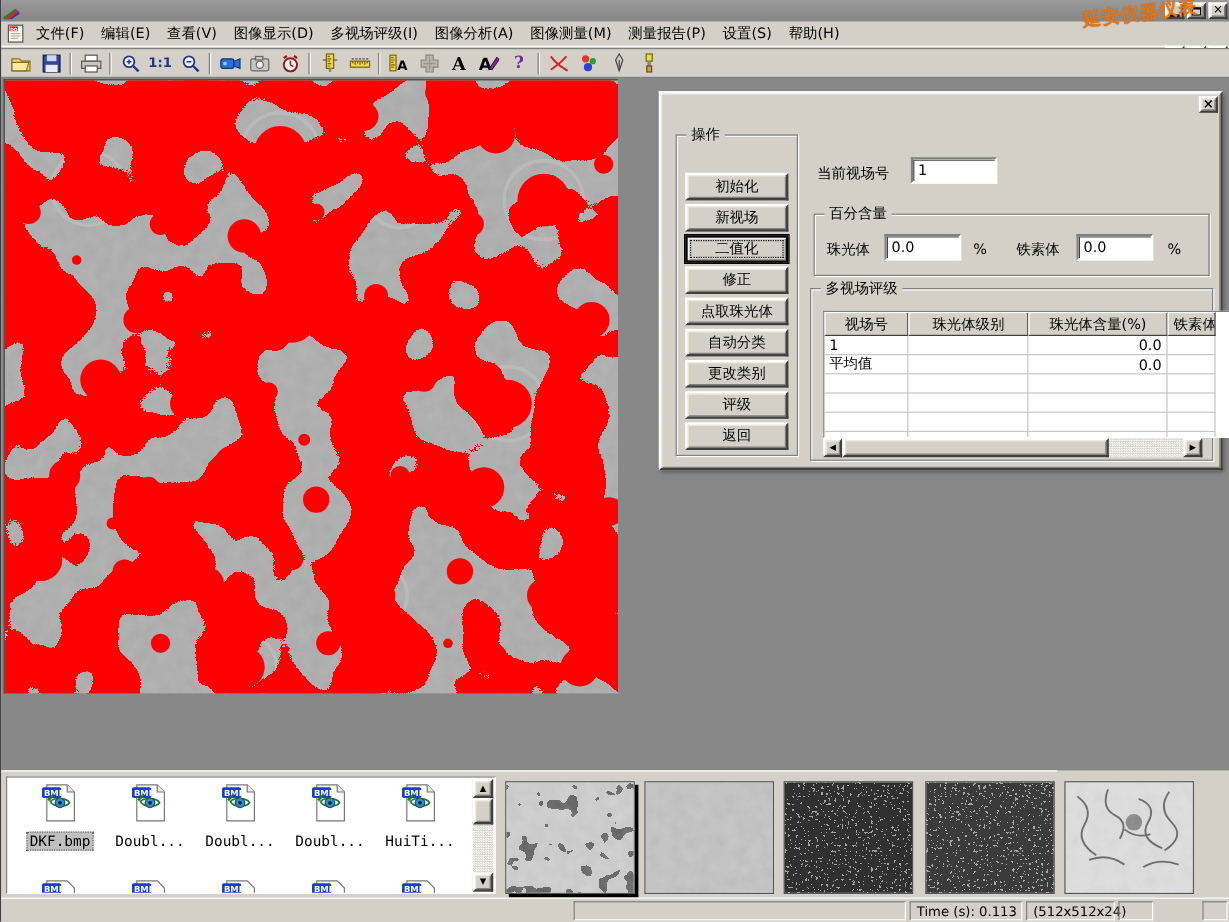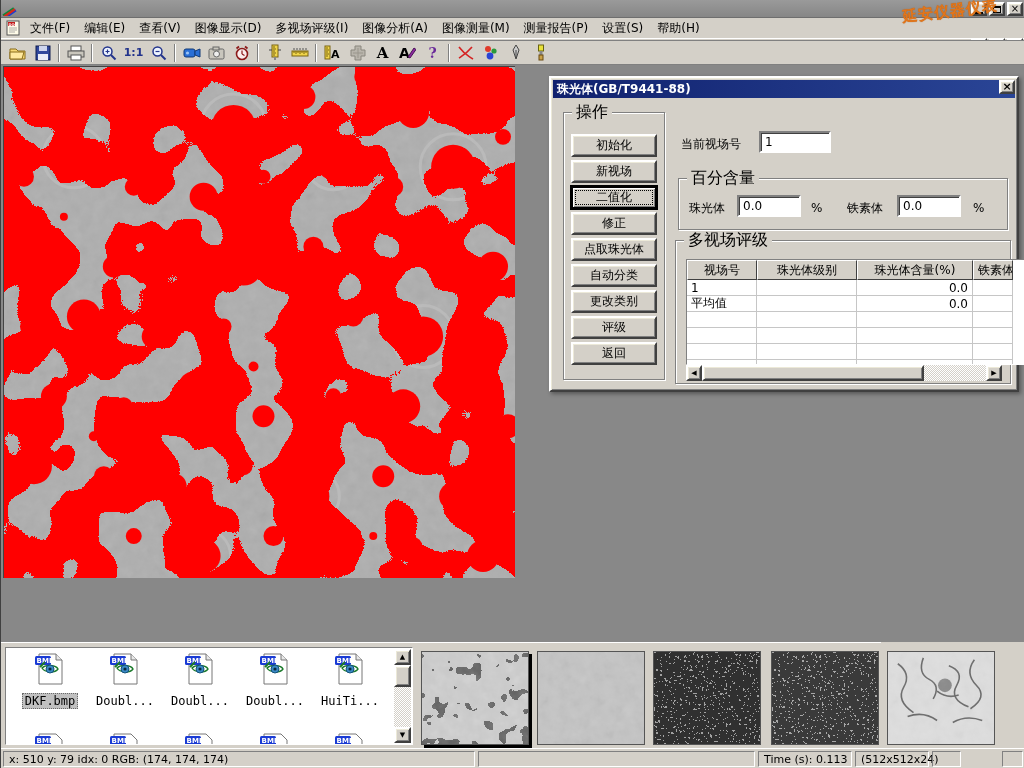--- a/index.html
+++ b/index.html
@@ -4,21 +4,21 @@
 <style>
   * { margin:0; padding:0; box-sizing:border-box; font-family:"DejaVu Sans", sans-serif; }
   html,body { width:1024px; height:768px; overflow:hidden; background:#d4d0c8; }
   #win { position:absolute; left:0; top:0; width:1024px; height:768px; background:#d4d0c8; border-left:1px solid #404040; }
   .sunken { border:1px solid; border-color:#808080 #ffffff #ffffff #808080; }
   .field { background:#ffffff; border:2px solid; border-color:#808080 #ffffff #ffffff #808080; box-shadow: inset 1px 1px 0 #404040; }
   .btn { border:2px solid; border-color:#ffffff #404040 #404040 #ffffff; background:#d4d0c8; box-shadow: inset 1px 1px 0 #ece9d8, inset -1px -1px 0 #808080;
          font-size:12px; color:#000; display:flex; align-items:center; justify-content:center; cursor:default; }
   .btn.focused { border-color:#000; outline:1px dotted #000; outline-offset:-5px; box-shadow: inset 1px 1px 0 #ffffff, inset -1px -1px 0 #808080, 0 0 0 1px #000; }
   .groupbox { position:absolute; border:1px solid #808080; box-shadow: inset 1px 1px 0 #ffffff, 1px 1px 0 #ffffff; }
-  .grouplabel { position:absolute; top:-8px; left:8px; background:#d4d0c8; padding:0 4px; font-size:16px; line-height:14px; }
+  .grouplabel { position:absolute; top:-8px; left:8px; background:#d4d0c8; padding:0 4px; font-size:12px; line-height:14px; }
 
   
   #titlebar { position:absolute; left:0; top:0; width:1024px; height:18px;
               background:linear-gradient(#9a9a9a,#868686); display:flex; align-items:center; border-bottom:1px solid #6e6e6e; }
   #titlebar .ttext { font-size:12px; font-weight:bold; color:#000; margin-left:4px; white-space:nowrap; }
   .winbtns { position:absolute; right:2px; top:2px; display:flex; gap:2px; }
   .wbtn { width:16px; height:14px; font-size:10px; line-height:12px; text-align:center; display:flex; align-items:center; justify-content:center; }
   .glyph-min { width:8px; height:2px; background:#000; margin-top:7px; }
   .glyph-rest { width:8px; height:7px; border:1px solid #000; border-top:2px solid #000; }
   #watermark { position:absolute; right:26px; top:2px; color:#e2761b; font-size:15px; font-weight:bold;
@@ -380,30 +380,27 @@
           <circle cx="350" cy="150" r="4"></circle>
           <circle cx="60" cy="150" r="4"></circle>
         <circle cx="250" cy="300" r="5"></circle>
           <circle cx="440" cy="370" r="4"></circle>
           <circle cx="90" cy="370" r="5"></circle>
           <circle cx="370" cy="470" r="4"></circle>
       </g>
     </svg>
 
     <div id="dialog">
-      <div id="dlg-title">
-        <span class="t">珠光体(GB/T9441-88)</span>
-      </div>
       <div id="dlg-close" class="btn">
           <span>×</span>
         </div>
 
       <div class="groupbox" style="left:12px; top:34px; width:102px; height:268px;">
         <span class="grouplabel">操作</span>
-        <div style="padding-top:21px;">
+        <div style="padding-top:31px;">
           <div class="btn opbtn">初始化</div>
           <div class="btn opbtn">新视场</div>
           <div class="btn opbtn focused">二值化</div>
           <div class="btn opbtn">修正</div>
           <div class="btn opbtn">点取珠光体</div>
           <div class="btn opbtn">自动分类</div>
           <div class="btn opbtn">更改类别</div>
           <div class="btn opbtn">评级</div>
           <div class="btn opbtn">返回</div>
         </div>
@@ -618,21 +615,20 @@
           <path d="M20 66q16-6 30 4"></path>
           <path d="M66 72q14-8 30-2"></path>
           <path d="M50 40q10 8 22 4"></path>
       </g>
       <circle cx="58" cy="34" r="7" fill="#8a8a8a"></circle>
       <rect width="108" height="94" filter="url(#f-gtex)" opacity="0.12"></rect>
     </svg>
   </div>
 
   <div id="statusbar">
-    <div class="spanel sunken" style="left:2px; width:472px;">x: 510 y: 79  idx: 0  RGB: (174, 174, 174)</div>
     <div class="spanel sunken" style="left:477px; width:277px;"></div>
     <div class="spanel sunken" style="left:757px; width:94px;">Time (s): 0.113</div>
     <div class="spanel sunken" style="left:854px; width:74px;">(512x512x24)</div>
     <div class="spanel sunken" style="left:931px; width:29px;"></div>
     <div class="spanel sunken" style="left:963px; width:35px; font-size:12px;margin-top:24px;">数字</div>
     <div class="spanel sunken" style="left:1001px; width:21px;"></div>
   </div>
 </div>
 
 </body></html>

